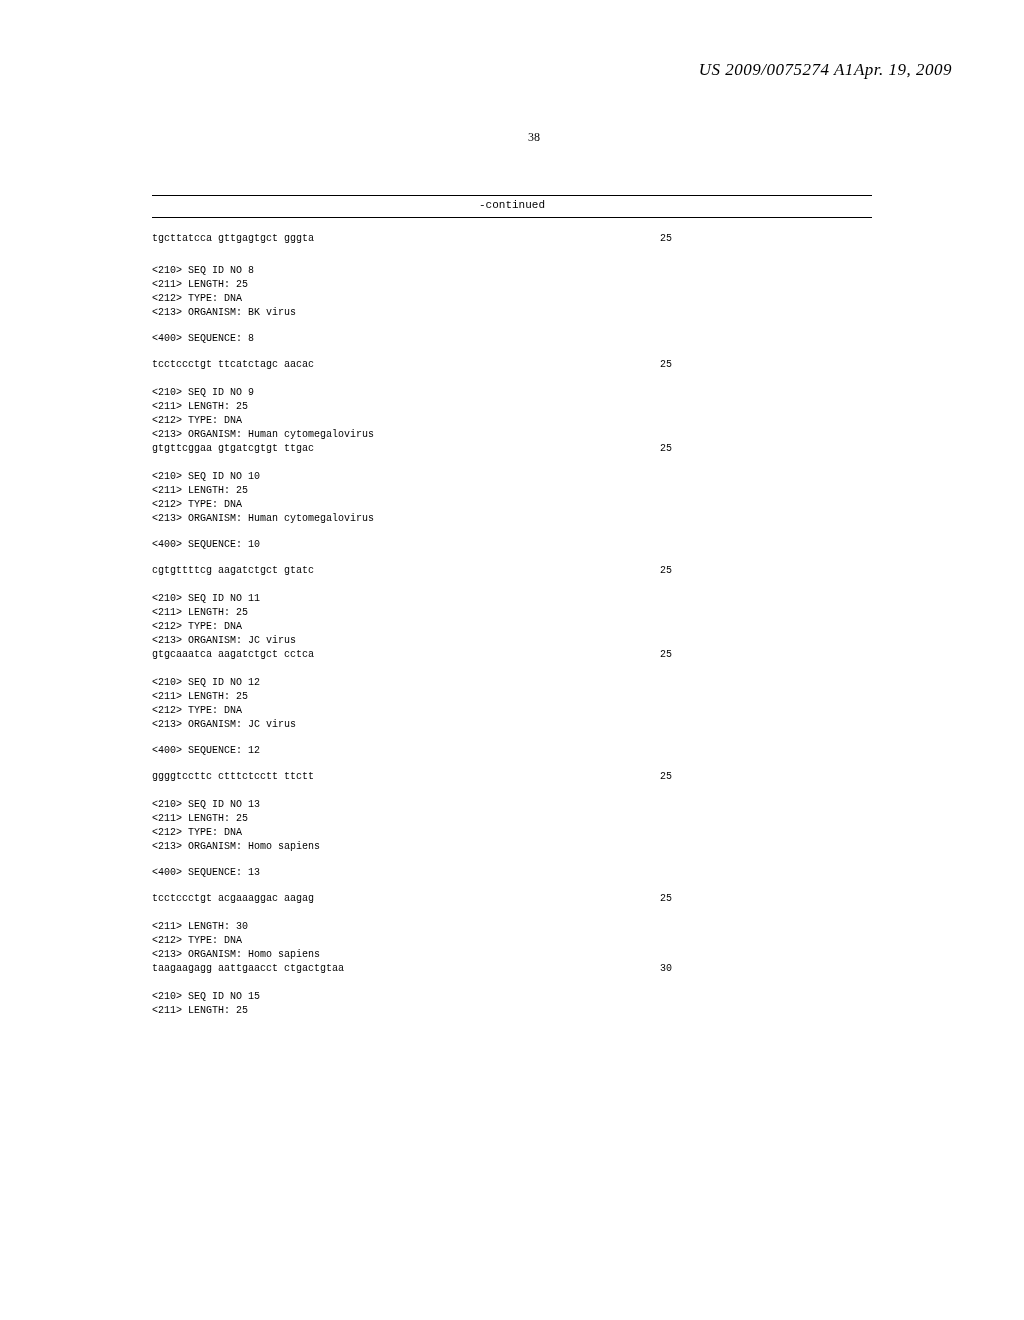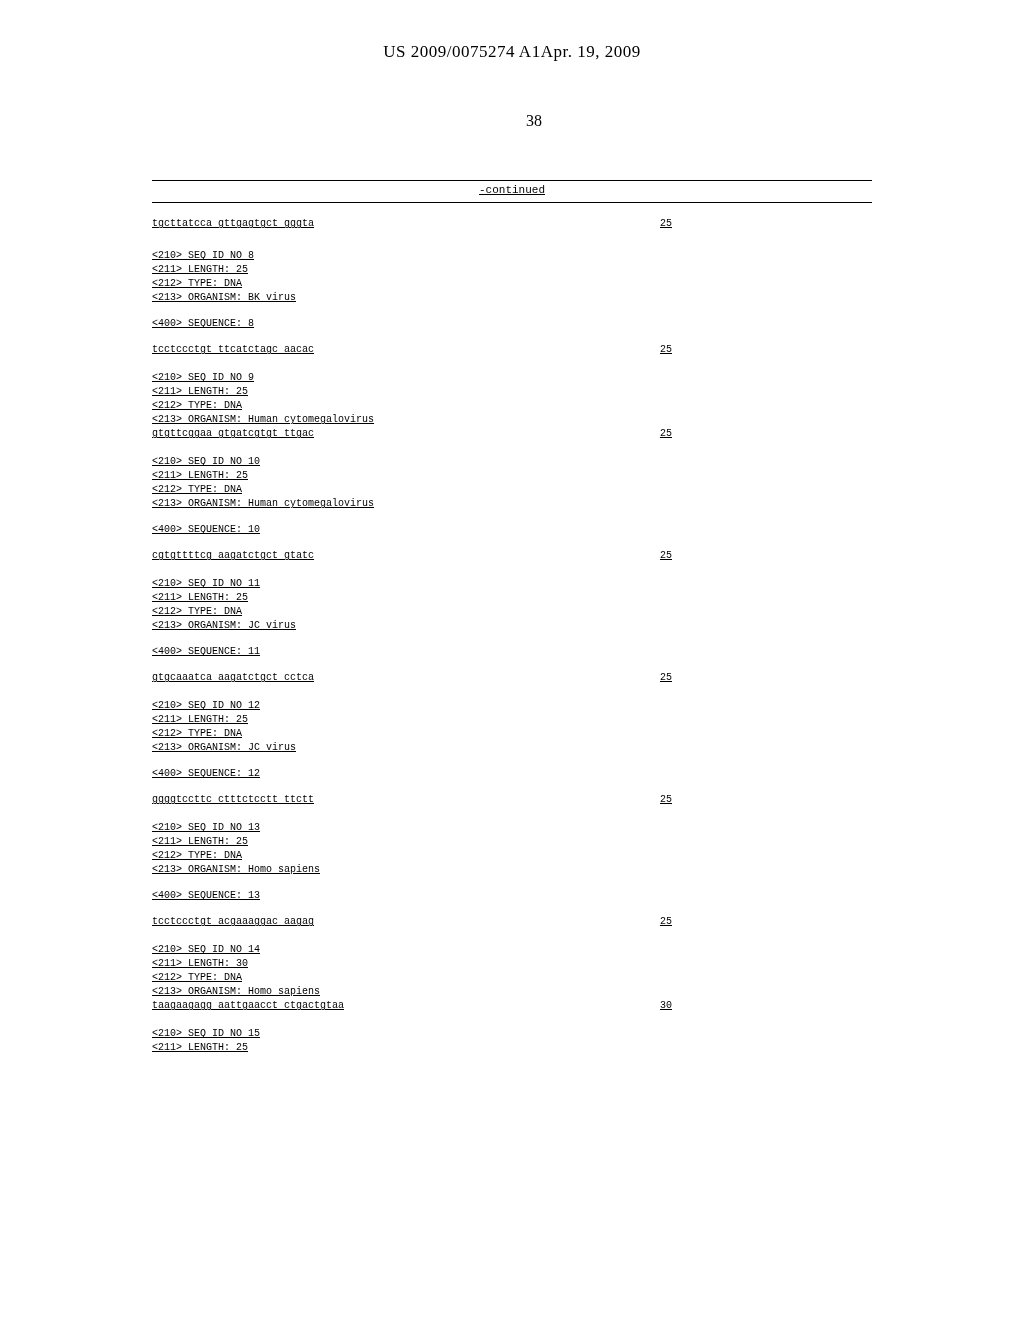--- a/index.html
+++ b/index.html
@@ -9,44 +9,44 @@
     font-family: "Times New Roman", Times, serif;
     background: #fff;
     color: #000;
     width: 1024px;
     height: 1320px;
     position: relative;
     box-sizing: border-box;
   }
   .header {
     display: flex;
-    justify-content: center;
-    padding: 42px 72px 0 72px;
+    justify-content: flex-end;
+    padding: 60px 72px 0 72px;
     font-size: 17px;
+    font-style: italic;
   }
   .header .left {
     letter-spacing: 0.5px;
   }
   .header .right {
     letter-spacing: 0.5px;
   }
   .page-number {
     text-align: center;
-    font-size: 16px;
+    font-size: 12px;
     margin-top: 50px;
     margin-bottom: 50px;
     padding-left: 44px;
   }
   .content {
     width: 720px;
     margin: 12px auto;
     font-family: "Courier New", Courier, monospace;
     font-size: 10px;
     line-height: 1.4;
-    text-decoration: underline;
   }
   .continued-wrapper {
     border-top: 1px solid #000;
     border-bottom: 1px solid #000;
     text-align: center;
     padding: 2px 0 4px 0;
     margin-bottom: 14px;
     font-family: "Courier New", Courier, monospace;
     font-size: 11px;
   }
@@ -141,21 +141,20 @@
       <span class="seq">cgtgttttcg aagatctgct gtatc</span>
       <span class="len">25</span>
     </div>
   </div>
 
   <div class="seq-block">
     <div class="seq-meta">&lt;210&gt; SEQ ID NO 11</div>
     <div class="seq-meta">&lt;211&gt; LENGTH: 25</div>
     <div class="seq-meta">&lt;212&gt; TYPE: DNA</div>
     <div class="seq-meta">&lt;213&gt; ORGANISM: JC virus</div>
-    <div class="seq-label">&lt;400&gt; SEQUENCE: 11</div>
     <div class="seq-row">
       <span class="seq">gtgcaaatca aagatctgct cctca</span>
       <span class="len">25</span>
     </div>
   </div>
 
   <div class="seq-block">
     <div class="seq-meta">&lt;210&gt; SEQ ID NO 12</div>
     <div class="seq-meta">&lt;211&gt; LENGTH: 25</div>
     <div class="seq-meta">&lt;212&gt; TYPE: DNA</div>
@@ -173,21 +172,20 @@
     <div class="seq-meta">&lt;212&gt; TYPE: DNA</div>
     <div class="seq-meta">&lt;213&gt; ORGANISM: Homo sapiens</div>
     <div class="seq-label">&lt;400&gt; SEQUENCE: 13</div>
     <div class="seq-row">
       <span class="seq">tcctccctgt acgaaaggac aagag</span>
       <span class="len">25</span>
     </div>
   </div>
 
   <div class="seq-block">
-    <div class="seq-meta">&lt;210&gt; SEQ ID NO 14</div>
     <div class="seq-meta">&lt;211&gt; LENGTH: 30</div>
     <div class="seq-meta">&lt;212&gt; TYPE: DNA</div>
     <div class="seq-meta">&lt;213&gt; ORGANISM: Homo sapiens</div>
     <div class="seq-row">
       <span class="seq">taagaagagg aattgaacct ctgactgtaa</span>
       <span class="len">30</span>
     </div>
   </div>
 
   <div class="seq-block final-bottom">

